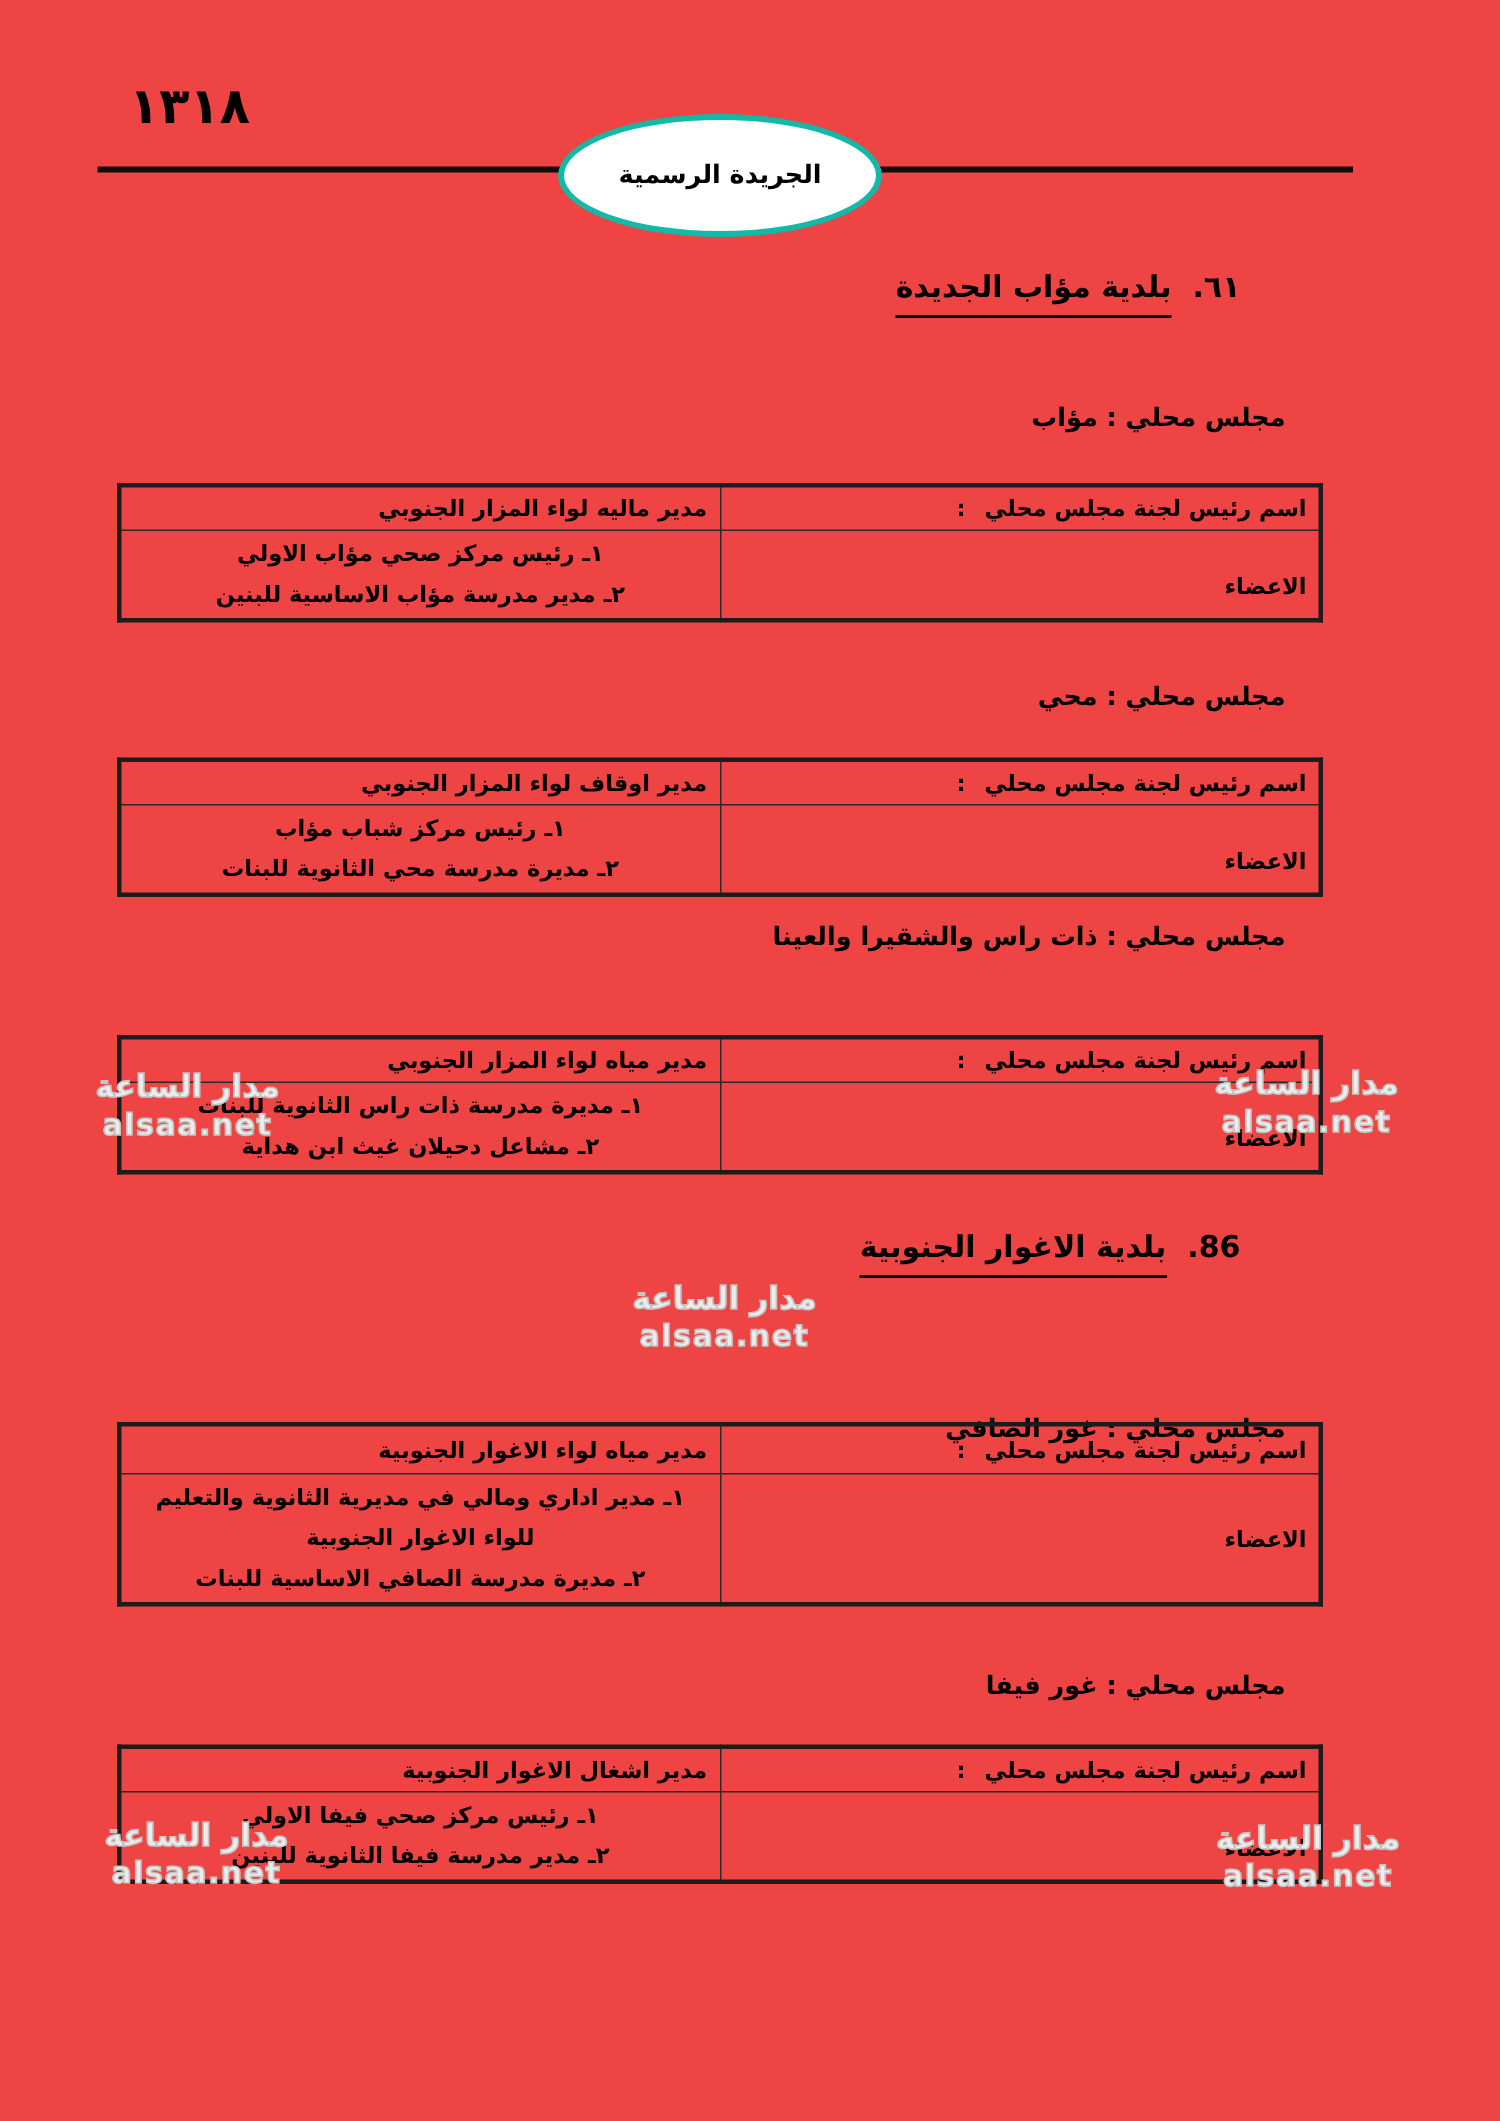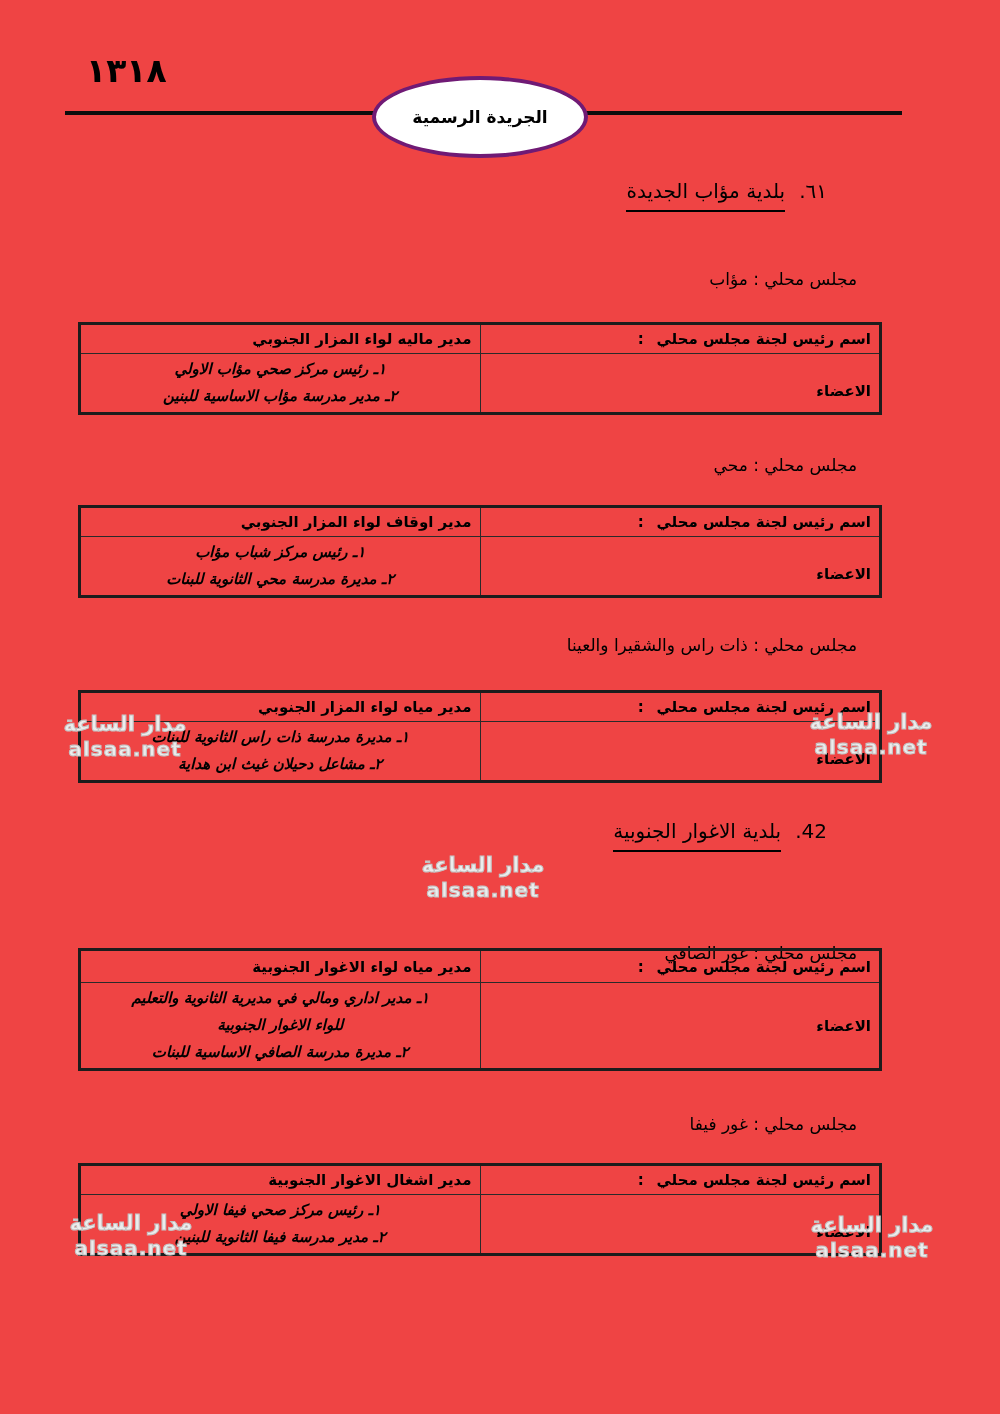--- a/index.html
+++ b/index.html
@@ -20,30 +20,30 @@
     font-size:33px; font-weight:bold; letter-spacing:11px;
     direction:ltr; line-height:1;
   }
   .header-rule {
     position:absolute; top:111px; left:65px;
     width:837px; height:4px; background:#0d0d0d; z-index:1;
   }
   .header-ellipse {
     position:absolute; top:76px; left:372px;
     width:216px; height:82px;
-    border:4px solid #701a75; border-radius:50%;
+    border:4px solid #14b8a6; border-radius:50%;
     background:#ffffff; z-index:2;
     display:flex; align-items:center; justify-content:center;
   }
   .journal-title { font-size:17px; font-weight:bold; }
 
   
   .block {
     position:absolute; left:78px; width:804px;
-    direction:rtl; text-align:right; font-weight:normal;
+    direction:rtl; text-align:right; font-weight:bold;
   }
   .section-heading { font-size:20px; padding-right:55px; line-height:30px; }
   .section-number { display:inline-block; margin-left:14px; }
   .section-title  { display:inline-block; border-bottom:2.5px solid #000; padding-bottom:4px; }
   .subheading { font-size:17px; padding-right:25px; line-height:26px; }
 
   
   table.gz {
     position:absolute; left:78px; width:804px;
     border-collapse:collapse; table-layout:fixed;
@@ -52,21 +52,21 @@
   }
   table.gz td {
     border:1.8px solid #2a2a2a;
     font-size:15px; font-weight:bold;
     padding:2px 8px; vertical-align:middle;
   }
   td.cell-chair-label { text-align:right; padding-right:30px; }
   td.cell-chair-value { text-align:right; }
   td.cell-members-label { text-align:right; }
   td.cell-members-label.va-bottom { vertical-align:bottom; padding-bottom:12px; }
-  td.cell-members { text-align:center;font-style:italic; }
+  td.cell-members { text-align:center; }
   .member-line { white-space:pre-line; line-height:27px; text-align:center; }
 
   .t-std .row-chair   { height:30px; }
   .t-std .row-members { height:60px; }
   .t-tall .row-chair   { height:33px; }
   .t-tall .row-members { height:86px; }
 
   
   .watermark {
     position:absolute; transform:translate(-50%,-50%);
@@ -121,40 +121,40 @@
     <tr class="row-members">
       <td class="cell-members-label va-bottom">الاعضاء</td>
       <td class="cell-members">
         <div class="member-line">١ـ رئيس مركز شباب مؤاب</div>
         <div class="member-line">٢ـ مديرة مدرسة محي الثانوية للبنات</div>
       </td>
     </tr>
   </tbody>
     </table>
 
-  <div class="block subheading" style="top:632px">مجلس محلي : ذات راس والشقيرا والعينا</div>
+  <div class="block subheading" style="top:612px">مجلس محلي : ذات راس والشقيرا والعينا</div>
 
   <table class="gz t-std" style="top:690px">
     <tbody>
         <tr class="row-chair">
       <td class="cell-chair-label">اسم رئيس لجنة مجلس محلي  :</td>
       <td class="cell-chair-value">مدير مياه لواء المزار الجنوبي</td>
     </tr>
     <tr class="row-members">
       <td class="cell-members-label va-bottom">الاعضاء</td>
       <td class="cell-members">
         <div class="member-line">١ـ مديرة مدرسة ذات راس الثانوية للبنات</div>
         <div class="member-line">٢ـ مشاعل دحيلان غيث ابن هداية</div>
       </td>
     </tr>
   </tbody>
     </table>
 
   <div class="block section-heading" style="top:816px">
-    <span class="section-number">42.</span><span class="section-title">بلدية الاغوار الجنوبية</span>
+    <span class="section-number">86.</span><span class="section-title">بلدية الاغوار الجنوبية</span>
   </div>
 
   <div class="block subheading" style="top:940px">مجلس محلي : غور الصافي</div>
 
   <table class="gz t-tall" style="top:948px">
     <tbody>
         <tr class="row-chair">
       <td class="cell-chair-label">اسم رئيس لجنة مجلس محلي  :</td>
       <td class="cell-chair-value">مدير مياه لواء الاغوار الجنوبية</td>
     </tr>

